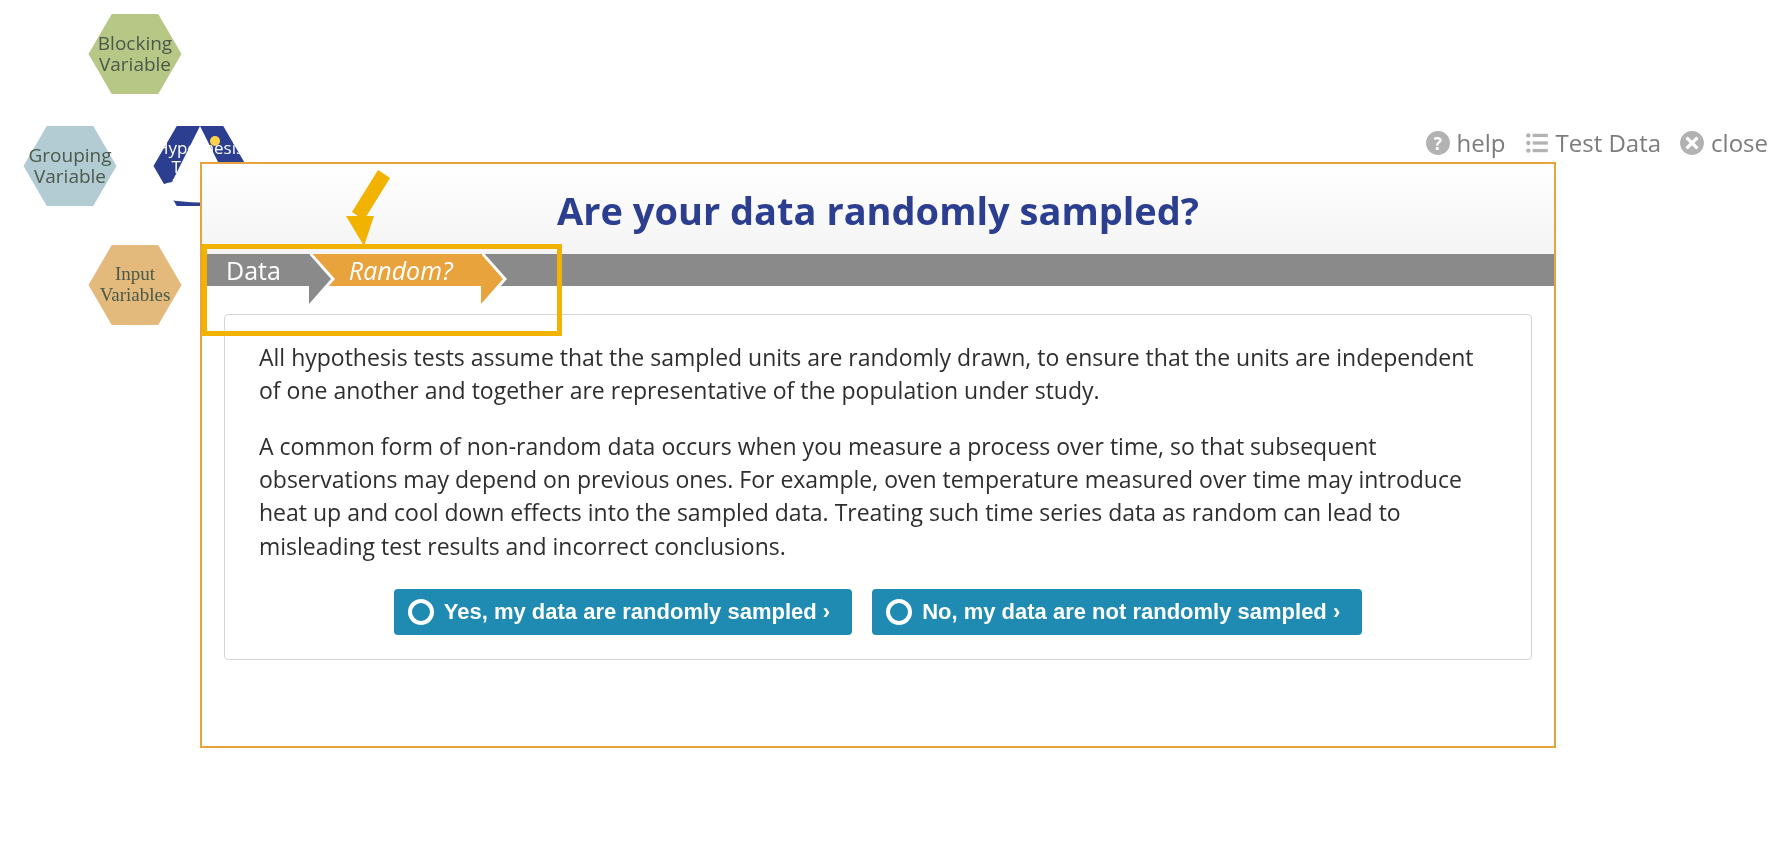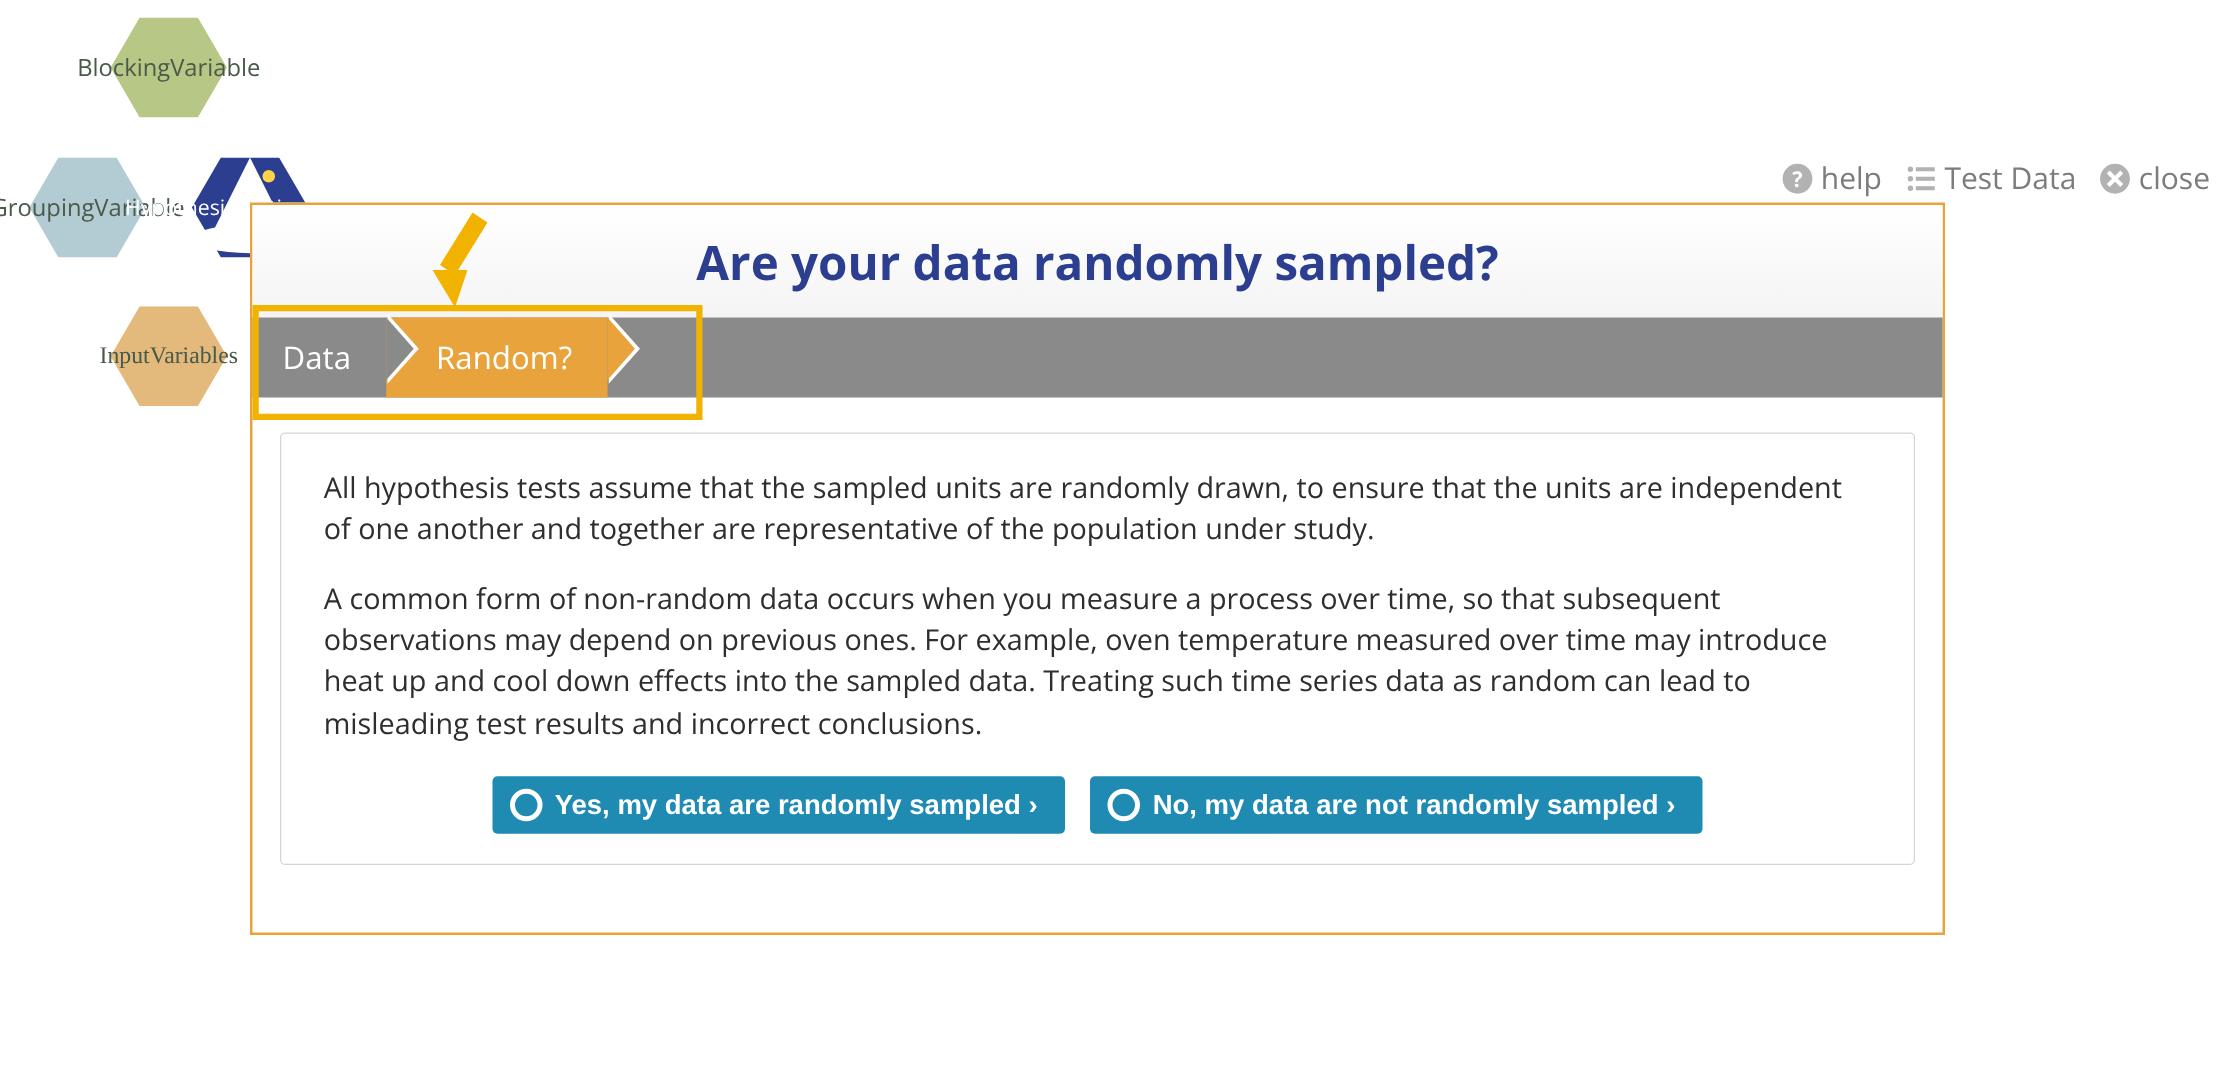--- a/index.html
+++ b/index.html
@@ -10,21 +10,21 @@
       height: 855px;
       position: relative;
       overflow: hidden;
     }
 
     
     .hex-cluster { position: absolute; left: 5px; top: 14px; width: 280px; height: 340px; }
     .hex {
       position: absolute;
       width: 130px; height: 80px;
-      display: flex; flex-direction: row; align-items: center; justify-content: center;
+      display: flex; flex-direction: column; align-items: center; justify-content: center;
       text-align: center; font-size: 19px; line-height: 1.1;
       color: #4a5a4a;
       cursor: pointer;
     }
     .hex svg { position: absolute; inset: 0; width: 100%; height: 100%; z-index: -1; }
     .hex .label-line { display: block; }
 
     .hex.blocking   { left: 65px; top: 0px; }
     .hex.grouping   { left: 0px;  top: 112px; }
     .hex.wizard     { left: 130px; top: 112px; color: #fff; font-size: 17px; }
@@ -55,21 +55,21 @@
     }
     .panel-title {
       font-size: 38px;
       font-weight: 700;
       color: #2b3e8f;
     }
 
     
     .breadcrumb-bar {
       background: #8a8a8a;
-      height: 64px;
+      height: 32px;
       display: flex;
       align-items: stretch;
       position: relative;
     }
     .crumb {
       position: relative;
       display: flex; align-items: center;
       padding: 0 28px 0 38px;
       color: #ffffff;
       font-size: 25px;
@@ -250,21 +250,21 @@
   <div class="panel-head">
     <h1 class="panel-title">Are your data randomly sampled?</h1>
   </div>
 
   <div class="breadcrumb-bar">
     <div class="crumb first">
       <span>Data</span>
       <span class="chev-border"></span>
       <span class="chev"></span>
     </div>
-    <div class="crumb active" style="padding-left:40px;">
+    <div class="crumb active" style="padding-left:40px;font-style:italic;">
       <span>Random?</span>
       <span class="chev-border"></span>
       <span class="chev"></span>
     </div>
     <div class="crumb-highlight"></div>
   </div>
 
   <div class="content-card">
     <p>All hypothesis tests assume that the sampled units are randomly drawn, to ensure that the units are independent of one another and together are representative of the population under study.</p>
     <p>A common form of non-random data occurs when you measure a process over time, so that subsequent observations may depend on previous ones. For example, oven temperature measured over time may introduce heat up and cool down effects into the sampled data. Treating such time series data as random can lead to misleading test results and incorrect conclusions.</p>

